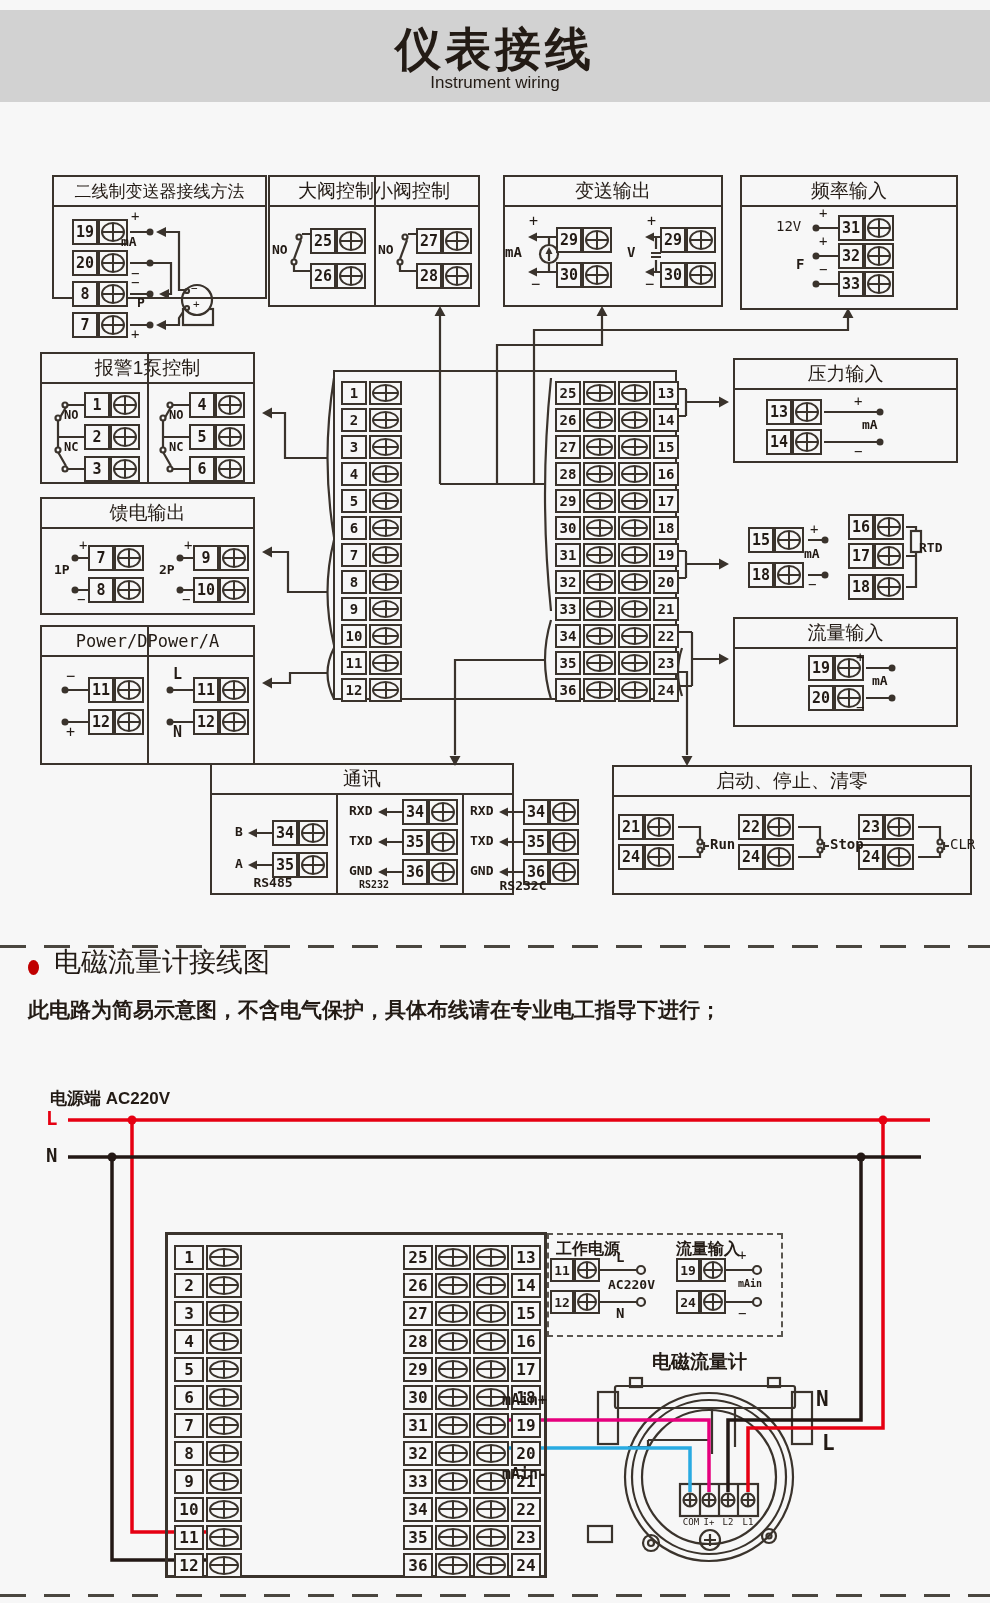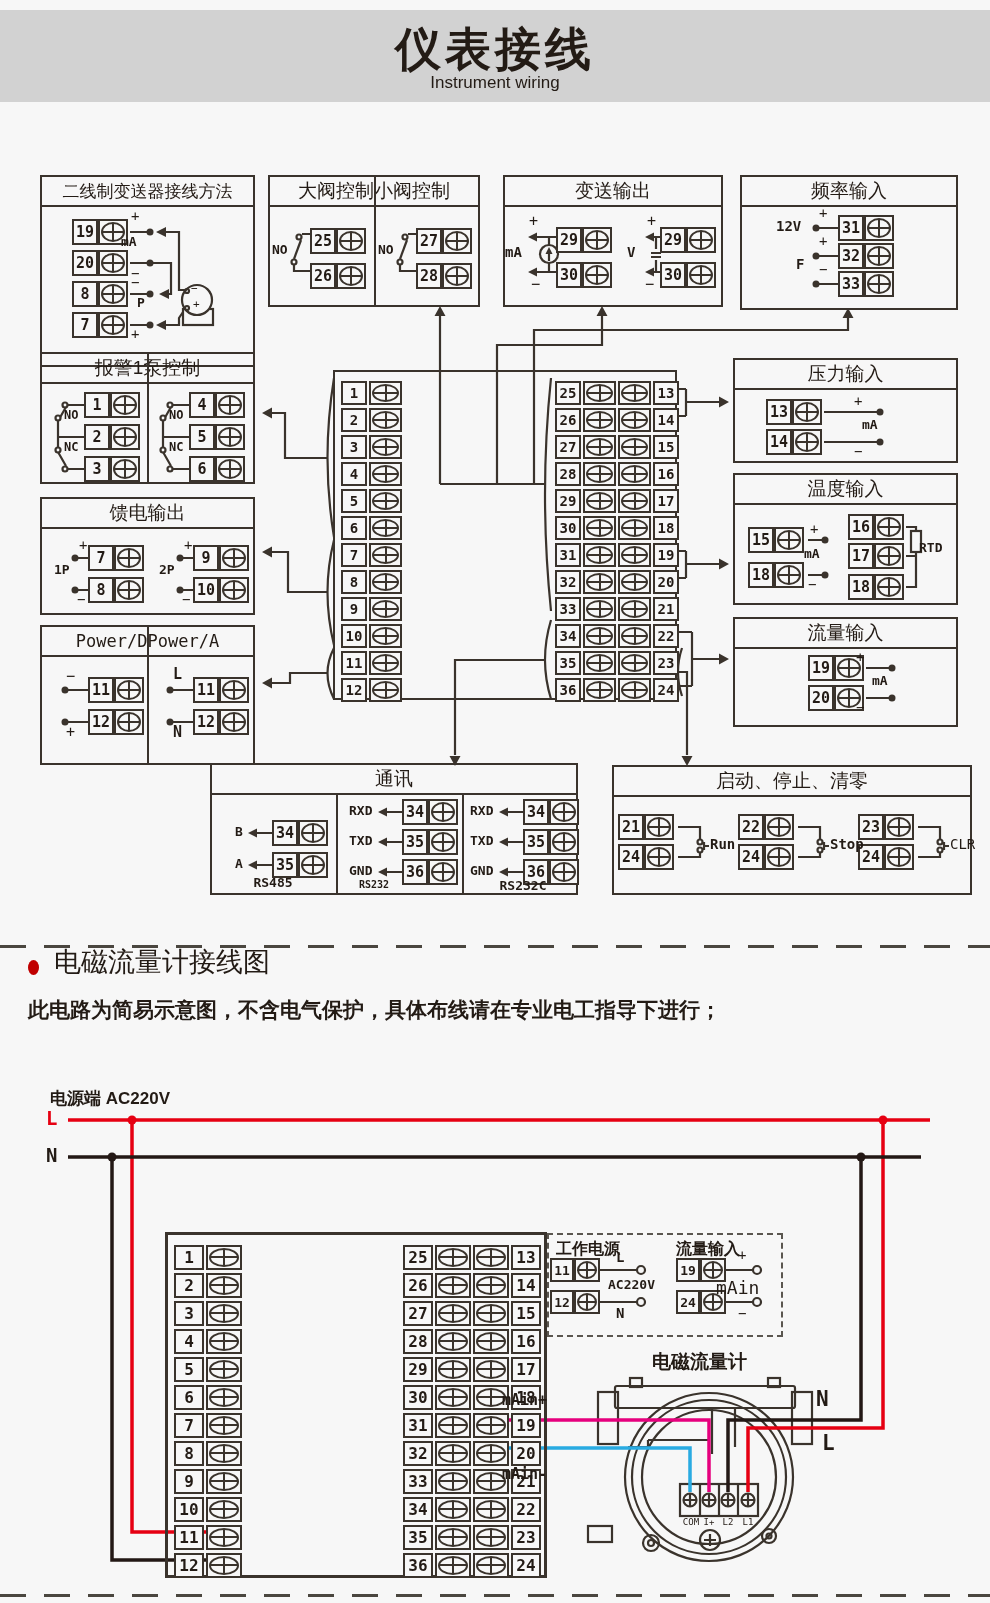--- a/index.html
+++ b/index.html
@@ -205,21 +205,21 @@
 
 <g stroke="#3a332c" stroke-width="2.2" fill="#f7f7f7">
   <path d="M600,1270 H637 M600,1302 H637 M726,1270 H753 M726,1302 H753" fill="none"></path>
   <circle cx="641" cy="1270" r="4"></circle>
         <circle cx="641" cy="1302" r="4"></circle>
   <circle cx="757" cy="1270" r="4"></circle>
         <circle cx="757" cy="1302" r="4"></circle>
 </g>
 </svg>
 
-<div class="bx" style="left:40px;top:175px;width:215px;height:192px">
+<div class="bx" style="left:52px;top:175px;width:215px;height:124px">
   <div class="hd" style="font-size:17px">二线制变送器接线方法</div>
 </div>
 <div class="bx" style="left:268px;top:175px;width:212px;height:132px">
   <div class="hd two">
         <span>大阀控制</span>
         <span>小阀控制</span>
       </div>
   <div class="split" style="left:103.5px"></div>
 </div>
 <div class="bx" style="left:740px;top:175px;width:218px;height:135px">
@@ -241,27 +241,24 @@
 <div class="bx" style="left:40px;top:625px;width:215px;height:140px">
   <div class="hd two mono" style="font-size:17px">
         <span>Power/D</span>
         <span>Power/A</span>
       </div>
   <div class="split" style="left:104.5px"></div>
 </div>
 <div class="bx" style="left:733px;top:358px;width:225px;height:105px">
   <div class="hd">压力输入</div>
 </div>
-<div class="bx" style="left:733px;top:473px;width:225px;height:132px">
-  <div class="hd">温度输入</div>
-</div>
 <div class="bx" style="left:733px;top:617px;width:225px;height:110px">
   <div class="hd">流量输入</div>
 </div>
-<div class="bx" style="left:210px;top:763px;width:368px;height:132px">
+<div class="bx" style="left:210px;top:763px;width:304px;height:132px">
   <div class="hd">通讯</div>
   <div class="split" style="top:30px;left:123.5px"></div>
   <div class="split" style="top:30px;left:249.5px"></div>
 </div>
 <div class="bx" style="left:612px;top:765px;width:360px;height:130px">
   <div class="hd">启动、停止、清零</div>
 </div>
 
 <div class="bx" style="left:333px;top:370px;width:344px;height:330px">
   <div class="col" style="left:6px;top:7px">
@@ -786,21 +783,21 @@
 <span class="t mono" style="left:191px;top:283px;font-size:11px">−</span>
 <span class="t mono" style="left:193px;top:299px;font-size:11px">+</span>
 <span class="t mono" style="left:272px;top:243px;font-size:13px;font-weight:bold">NO</span>
 <span class="t mono" style="left:378px;top:243px;font-size:13px;font-weight:bold">NO</span>
 <span class="t mono" style="left:505px;top:245px;font-size:14px;font-weight:bold">mA</span>
 <span class="t mono" style="left:529px;top:213px;font-size:15px">+</span>
 <span class="t mono" style="left:531px;top:276px;font-size:15px">−</span>
 <span class="t mono" style="left:627px;top:245px;font-size:14px;font-weight:bold">V</span>
 <span class="t mono" style="left:647px;top:213px;font-size:15px">+</span>
 <span class="t mono" style="left:645px;top:276px;font-size:15px">−</span>
-<span class="t mono" style="left:776px;top:219px;font-size:14px;font-weight:bold">12V</span>
+<span class="t mono" style="left:776px;top:219px;font-size:14px;font-weight:normal">12V</span>
 <span class="t mono" style="left:819px;top:206px;font-size:14px">+</span>
 <span class="t mono" style="left:819px;top:234px;font-size:14px">+</span>
 <span class="t mono" style="left:796px;top:257px;font-size:14px;font-weight:bold">F</span>
 <span class="t mono" style="left:819px;top:262px;font-size:14px">−</span>
 <span class="t mono" style="left:64px;top:409px;font-size:12px;font-weight:bold">NO</span>
 <span class="t mono" style="left:64px;top:441px;font-size:12px;font-weight:bold">NC</span>
 <span class="t mono" style="left:169px;top:409px;font-size:12px;font-weight:bold">NO</span>
 <span class="t mono" style="left:169px;top:441px;font-size:12px;font-weight:bold">NC</span>
 <span class="t mono" style="left:79px;top:538px;font-size:14px">+</span>
 <span class="t mono" style="left:54px;top:563px;font-size:13px;font-weight:bold">1P</span>
@@ -1071,21 +1068,21 @@
 <div class="term sm" style="left:676px;top:1290px">
       <span class="num">24</span>
       <span class="screw">
         <i></i>
       </span>
     </div>
 <span class="t mono" style="left:616px;top:1250px;font-size:14px;font-weight:bold">L</span>
 <span class="t mono" style="left:608px;top:1278px;font-size:13px;font-weight:bold">AC220V</span>
 <span class="t mono" style="left:616px;top:1306px;font-size:14px;font-weight:bold">N</span>
 <span class="t mono" style="left:738px;top:1248px;font-size:14px">+</span>
-<span class="t mono" style="left:716px;top:1278px;font-size:18px;font-weight:normal">mAin</span>
+<span class="t mono" style="left:738px;top:1278px;font-size:10px;font-weight:bold">mAin</span>
 <span class="t mono" style="left:738px;top:1306px;font-size:14px">−</span>
 
 <span class="t" style="left:652px;top:1352px;font-size:19px;font-weight:bold">电磁流量计</span>
 <span class="t mono" style="left:816px;top:1388px;font-size:21px;font-weight:bold">N</span>
 <span class="t mono" style="left:822px;top:1432px;font-size:21px;font-weight:bold">L</span>
 <span class="t mono" style="left:502px;top:1392px;font-size:15px;font-weight:bold">mAin+</span>
 <span class="t mono" style="left:502px;top:1466px;font-size:15px;font-weight:bold">mAin-</span>
 <span class="t mono" style="left:678px;top:1518px;width:26px;text-align:center;font-size:9px">COM</span>
 <span class="t mono" style="left:698px;top:1518px;width:22px;text-align:center;font-size:9px">I+</span>
 <span class="t mono" style="left:717px;top:1518px;width:22px;text-align:center;font-size:9px">L2</span>

